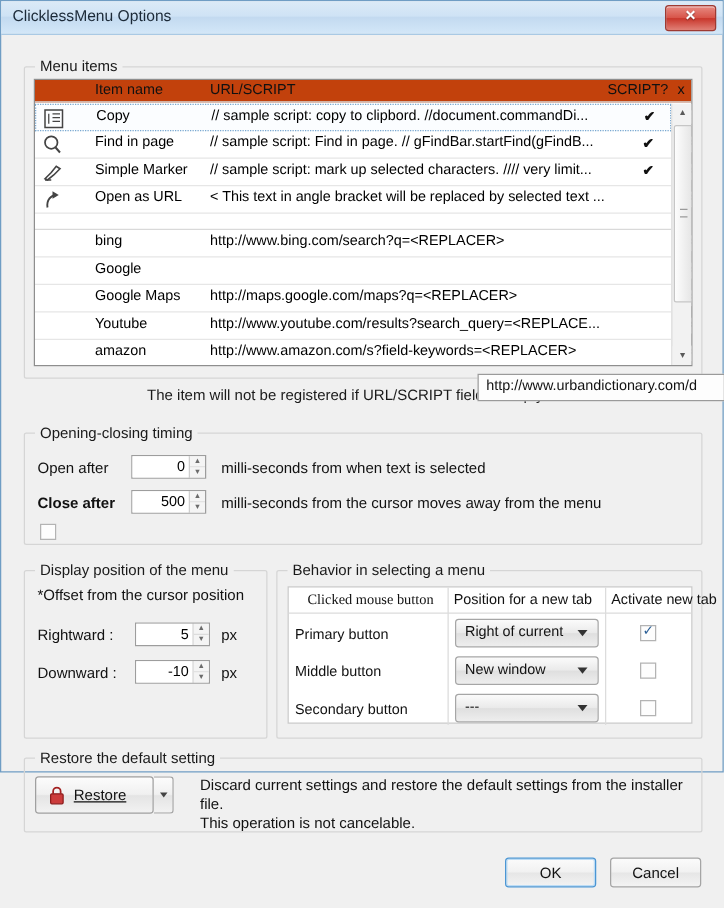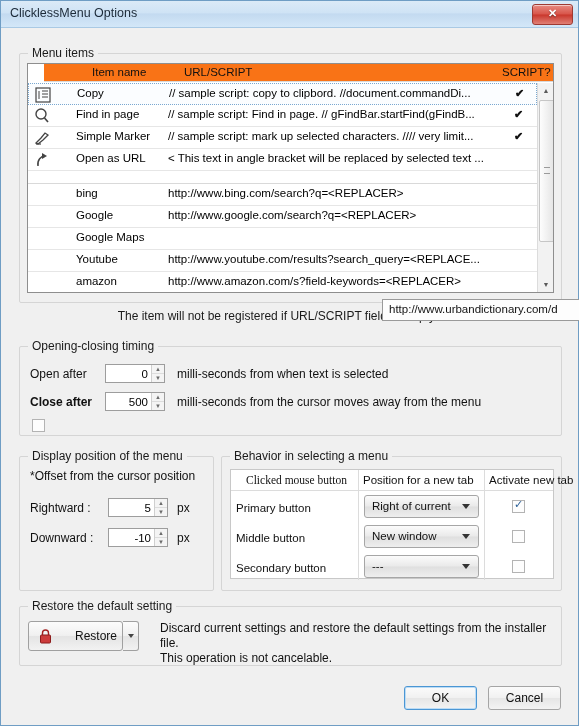--- a/index.html
+++ b/index.html
@@ -5,21 +5,21 @@
   html,body{margin:0;padding:0;}
   body{
     width:579px;height:726px;
     font-family:"Liberation Sans", sans-serif;
     font-size:12px;
     color:#000;
     background:#f0f0f0;
     overflow:hidden;
   }
   .dialog{
-    position:absolute;left:0;top:0;width:579px;height:726px;
+    position:absolute;left:0;top:0;width:579px;height:618px;
     background:#f0f0f0;
     border:1px solid #6f9dc4;
     box-sizing:border-box;
   }
   
   .titlebar{
     position:absolute;left:0;top:0;width:577px;height:27px;
     background:linear-gradient(to bottom,#dbeaf7 0%,#cfe3f5 45%,#c3daf0 50%,#d3e7f8 100%);
     border-bottom:1px solid #a9c9e4;
     box-sizing:border-box;
@@ -56,22 +56,22 @@
     font-size:12px;color:#1a1a1a;
     white-space:nowrap;
   }
   
   .listwrap{
     position:absolute;left:26px;top:62px;width:527px;height:230px;
     background:#fff;border:1px solid #8e8e8e;box-sizing:border-box;
     overflow:hidden;
   }
   .list-header{
-    position:absolute;left:16px;top:0;width:525px;height:18px;
-    background:#f97316;border-bottom:1px solid #d8d8d8;
+    position:absolute;left:0;top:0;width:525px;height:18px;
+    background:#c2410c;border-bottom:1px solid #d8d8d8;
     box-sizing:border-box;
   }
   .lh{position:absolute;top:2px;font-size:11.5px;color:#111;white-space:nowrap;}
   .lh-item{left:48px;}
   .lh-url{left:140px;}
   .lh-script{left:458px;}
   .lh-x{left:514px;}
   .rows{
     position:absolute;left:0;top:19px;width:509px;height:210px;
     box-sizing:border-box;
@@ -193,21 +193,21 @@
     width:0;height:0;border-left:4px solid transparent;border-right:4px solid transparent;
     border-top:5px solid #333;}
   
   #g-restore{left:18px;top:605px;width:543px;height:60px;}
   .split-btn{
     position:absolute;left:8px;top:14px;width:95px;height:30px;
     background:linear-gradient(to bottom,#fcfcfc,#f0f0f0 48%,#e4e4e4 52%,#f2f2f2);
     border:1px solid #a0a0a0;border-radius:3px;box-sizing:border-box;cursor:pointer;
   }
   .split-btn .lock{position:absolute;left:10px;top:7px;width:13px;height:15px;}
-  .split-btn .t{position:absolute;left:46px;top:7px;font-size:12px;color:#111;}
+  .split-btn .t{position:absolute;left:30px;top:7px;font-size:12px;color:#111;text-decoration:underline;}
   .split-arrow{
     position:absolute;left:103px;top:14px;width:16px;height:30px;
     background:linear-gradient(to bottom,#fcfcfc,#f0f0f0 48%,#e4e4e4 52%,#f2f2f2);
     border:1px solid #a0a0a0;border-left:0;border-radius:0 3px 3px 0;
     box-sizing:border-box;cursor:pointer;
   }
   .split-arrow .arr{position:absolute;left:5px;top:12px;
     width:0;height:0;border-left:3px solid transparent;border-right:3px solid transparent;
     border-top:4px solid #444;}
   .restore-desc{position:absolute;left:140px;top:14px;font-size:12px;color:#111;line-height:15px;}
@@ -306,25 +306,25 @@
 
       <div class="group-gap"></div>
 
       <div class="row">
         <span class="name">bing</span>
         <span class="url">http://www.bing.com/search?q=&lt;REPLACER&gt;</span>
         <span class="del">✕</span>
       </div>
       <div class="row">
         <span class="name">Google</span>
-        <span class="url">http://www.google.com/search?q=&lt;REPLACER&gt;</span>
         <span class="del">✕</span>
       </div>
       <div class="row">
         <span class="name">Google Maps</span>
+        <span class="url">http://maps.google.com/maps?q=&lt;REPLACER&gt;</span>
         <span class="del">✕</span>
       </div>
       <div class="row">
         <span class="name">Youtube</span>
         <span class="url">http://www.youtube.com/results?search_query=&lt;REPLACE...</span>
         <span class="del">✕</span>
       </div>
       <div class="row">
         <span class="name">amazon</span>
         <span class="url">http://www.amazon.com/s?field-keywords=&lt;REPLACER&gt;</span>

